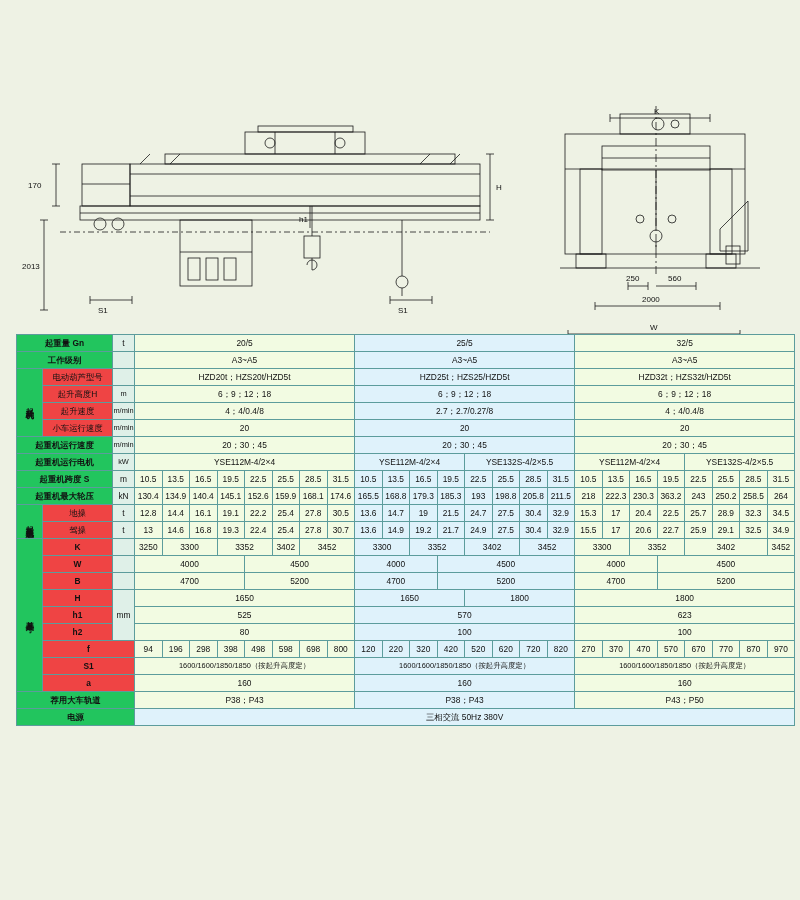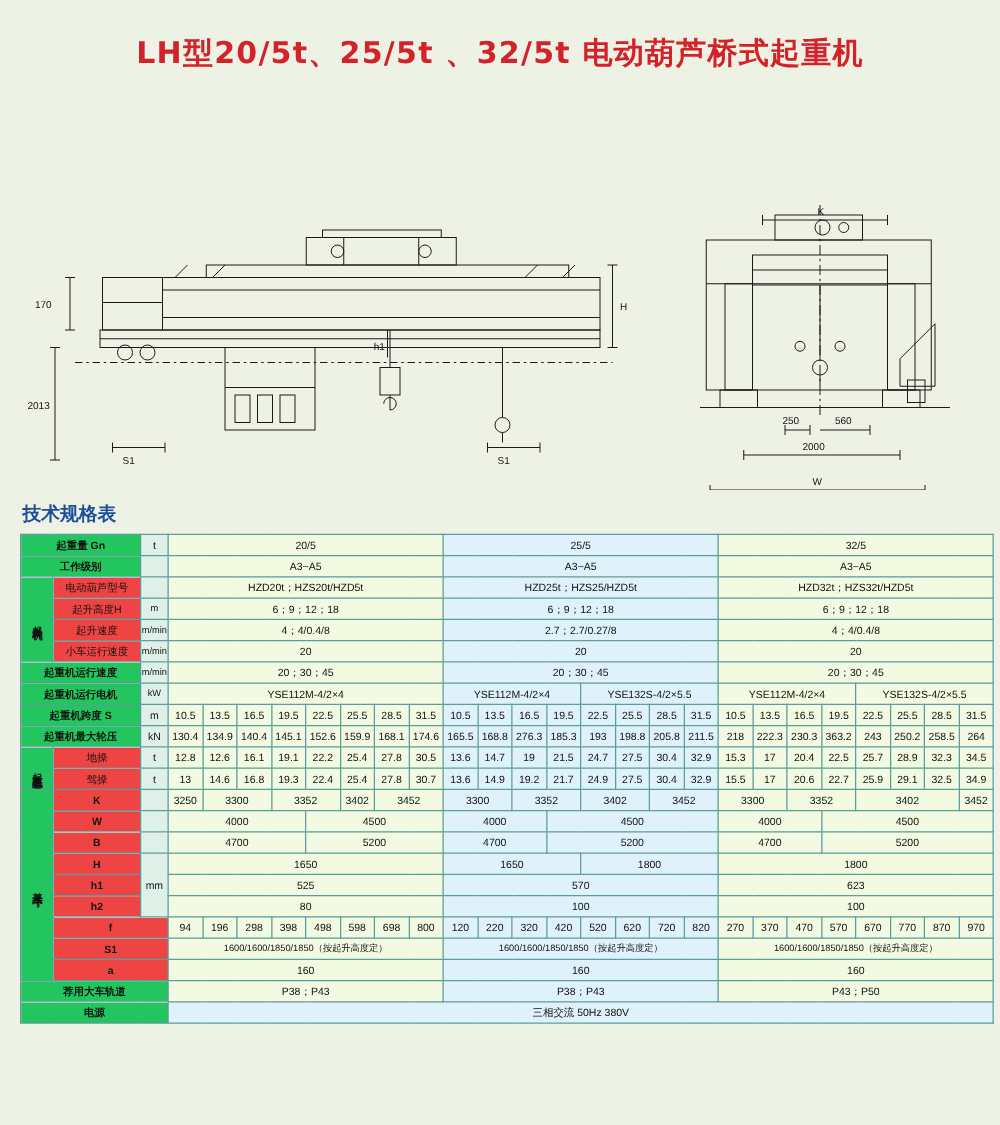--- a/index.html
+++ b/index.html
@@ -72,21 +72,20 @@
     letter-spacing:1px;
     font-weight:bold;
   }
   .lastrow td{height:15px;}
 </style>
 </head>
 <body>
 
 <div class="page">
 
-  <div class="title">LH型20/5t、25/5t 、32/5t 电动葫芦桥式起重机</div>
 
   <div class="drawings">
     <svg width="760" height="320" viewBox="0 0 760 320">
       <g stroke="#1a1a1a" fill="none" stroke-width="0.8">
 
         <rect x="110" y="150" width="350" height="42"></rect>
         <line x1="110" y1="160" x2="460" y2="160"></line>
         <line x1="110" y1="182" x2="460" y2="182"></line>
 
         <rect x="145" y="140" width="290" height="10"></rect>
@@ -221,21 +220,20 @@
         <text x="634" y="100">K</text>
         <text x="606" y="267">250</text>
         <text x="648" y="267">560</text>
         <text x="622" y="288">2000</text>
         <text x="630" y="316">W</text>
         <text x="630" y="344">B</text>
       </g>
     </svg>
   </div>
 
-  <div class="sec-head">技术规格表</div>
 
   <div class="tbl-wrap">
     <table class="spec">
       <colgroup>
         <col style="width:26px">
         <col style="width:70px">
         <col style="width:22px">
         <col span="24" style="width:27.5px">
       </colgroup>
       <tbody id="tbody">
@@ -332,41 +330,41 @@
             <td class="g1" colspan="1">130.4</td>
             <td class="g1" colspan="1">134.9</td>
             <td class="g1" colspan="1">140.4</td>
             <td class="g1" colspan="1">145.1</td>
             <td class="g1" colspan="1">152.6</td>
             <td class="g1" colspan="1">159.9</td>
             <td class="g1" colspan="1">168.1</td>
             <td class="g1" colspan="1">174.6</td>
             <td class="g2" colspan="1">165.5</td>
             <td class="g2" colspan="1">168.8</td>
-            <td class="g2" colspan="1">276.3</td>
+            <td class="g2" colspan="1">179.3</td>
             <td class="g2" colspan="1">185.3</td>
             <td class="g2" colspan="1">193</td>
             <td class="g2" colspan="1">198.8</td>
             <td class="g2" colspan="1">205.8</td>
             <td class="g2" colspan="1">211.5</td>
             <td class="g3" colspan="1">218</td>
             <td class="g3" colspan="1">222.3</td>
             <td class="g3" colspan="1">230.3</td>
             <td class="g3" colspan="1">363.2</td>
             <td class="g3" colspan="1">243</td>
             <td class="g3" colspan="1">250.2</td>
             <td class="g3" colspan="1">258.5</td>
             <td class="g3" colspan="1">264</td>
           </tr>
           <tr>
             <td class="lbl" colspan="1" rowspan="2"><span class="vert">起重机总重</span></td>
             <td class="lbl2" colspan="1">地操</td>
             <td class="unit" colspan="1">t</td>
             <td class="g1" colspan="1">12.8</td>
-            <td class="g1" colspan="1">12.6</td>
+            <td class="g1" colspan="1">14.4</td>
             <td class="g1" colspan="1">16.1</td>
             <td class="g1" colspan="1">19.1</td>
             <td class="g1" colspan="1">22.2</td>
             <td class="g1" colspan="1">25.4</td>
             <td class="g1" colspan="1">27.8</td>
             <td class="g1" colspan="1">30.5</td>
             <td class="g2" colspan="1">13.6</td>
             <td class="g2" colspan="1">14.7</td>
             <td class="g2" colspan="1">19</td>
             <td class="g2" colspan="1">21.5</td>

